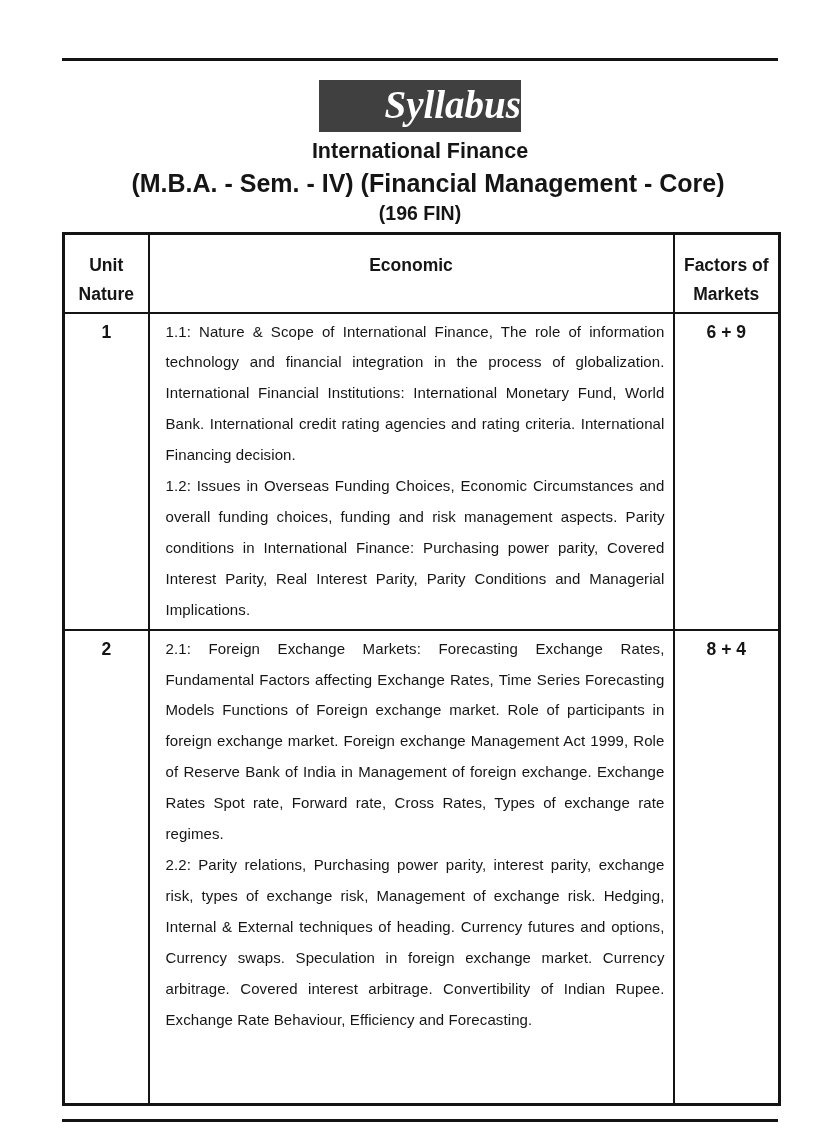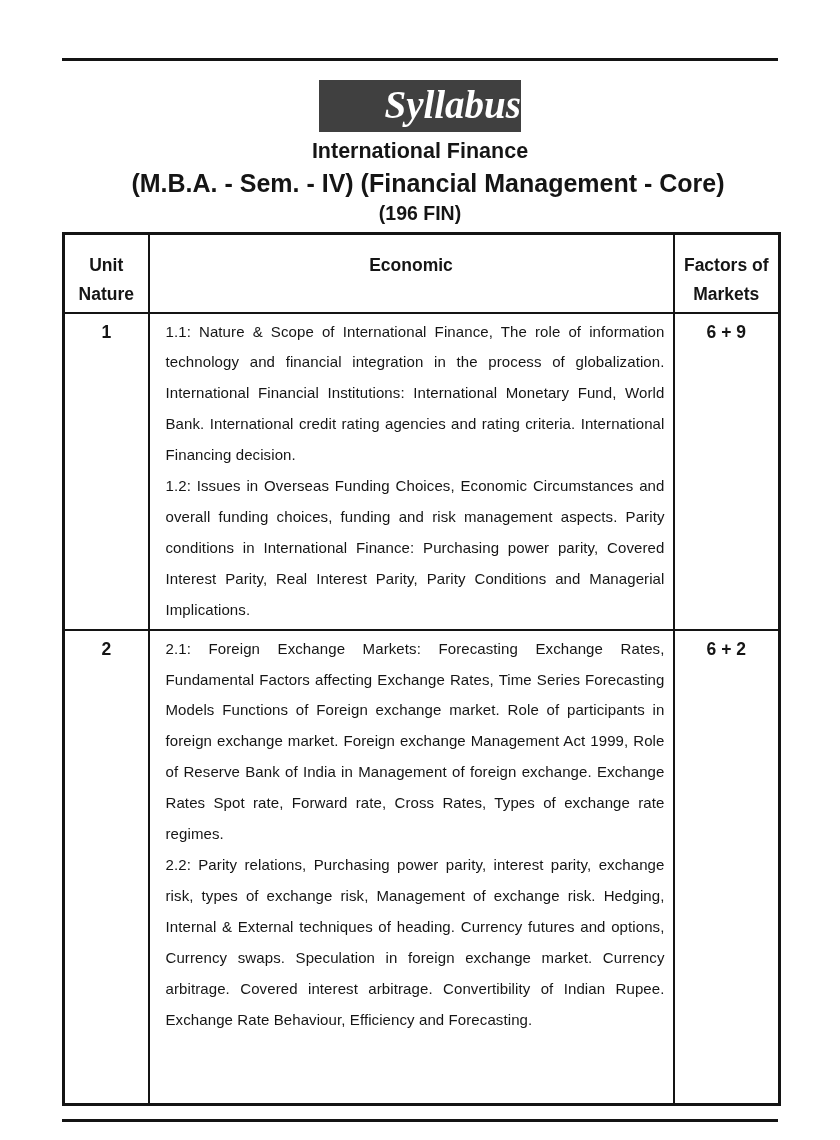--- a/index.html
+++ b/index.html
@@ -158,21 +158,21 @@
           <p class="para">1.2: Issues in Overseas Funding Choices, Economic Circumstances and overall funding choices, funding and risk management aspects. Parity conditions in International Finance: Purchasing power parity, Covered Interest Parity, Real Interest Parity, Parity Conditions and Managerial Implications.</p>
         </td>
         <td class="sessions-cell">6 + 9</td>
       </tr>
       <tr class="row-2">
         <td class="unit-cell">2</td>
         <td class="contents-cell">
           <p class="para">2.1: Foreign Exchange Markets: Forecasting Exchange Rates, Fundamental Factors affecting Exchange Rates, Time Series Forecasting Models Functions of Foreign exchange market. Role of participants in foreign exchange market. Foreign exchange Management Act 1999, Role of Reserve Bank of India in Management of foreign exchange. Exchange Rates Spot rate, Forward rate, Cross Rates, Types of exchange rate regimes.</p>
           <p class="para">2.2: Parity relations, Purchasing power parity, interest parity, exchange risk, types of exchange risk, Management of exchange risk. Hedging, Internal &amp; External techniques of heading. Currency futures and options, Currency swaps. Speculation in foreign exchange market. Currency arbitrage. Covered interest arbitrage. Convertibility of Indian Rupee. Exchange Rate Behaviour, Efficiency and Forecasting.</p>
         </td>
-        <td class="sessions-cell">6 + 2</td>
+        <td class="sessions-cell">8 + 4</td>
       </tr>
     </tbody>
   </table>
 
   <div class="rule rule-bottom"></div>
 
   <div class="page-number">iv</div>
 
 </div>
 

